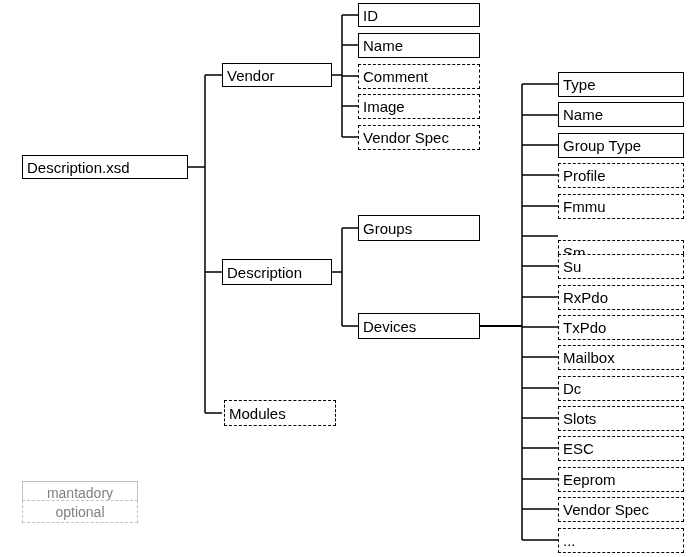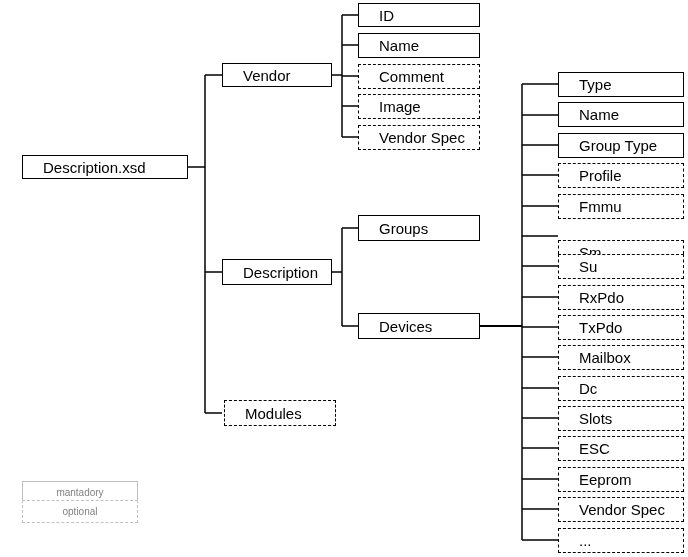--- a/index.html
+++ b/index.html
@@ -27,35 +27,35 @@
   }
   .node {
     position: absolute;
     box-sizing: border-box;
     background: #ffffff;
     color: #000000;
     font-size: 15px;
     line-height: 1;
     display: flex;
     align-items: center;
-    padding-left: 20px;
+    padding-left: 4px;
     white-space: nowrap;
   }
   .node.mandatory {
     border: 1px solid #000000;
   }
   .node.optional {
     border: 1px dashed #000000;
   }
   .legend-item {
     position: absolute;
     box-sizing: border-box;
     background: #ffffff;
     color: #808080;
-    font-size: 10px;
+    font-size: 14px;
     display: flex;
     align-items: center;
     justify-content: center;
     white-space: nowrap;
   }
   .legend-item.mandatory {
     border: 1px solid #c0c0c0;
   }
   .legend-item.optional {
     border: 1px dashed #c0c0c0;

